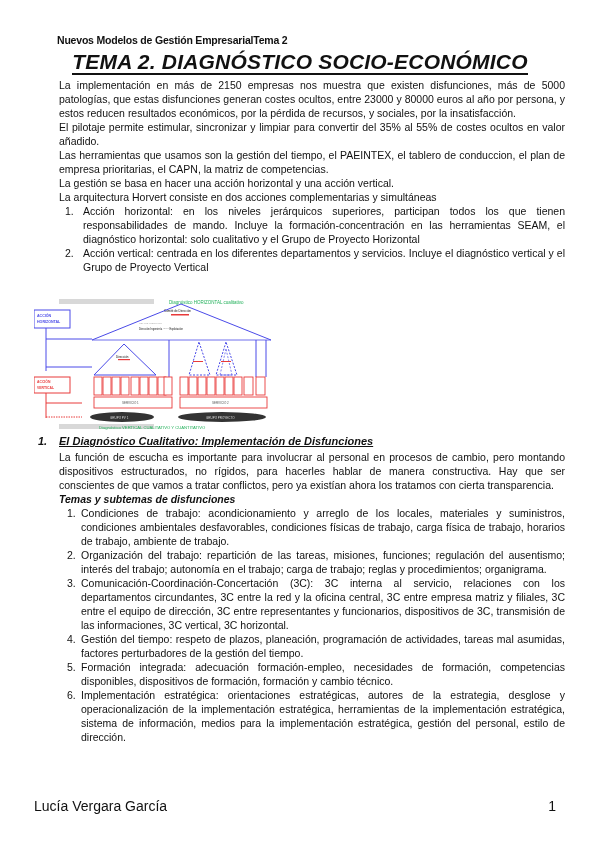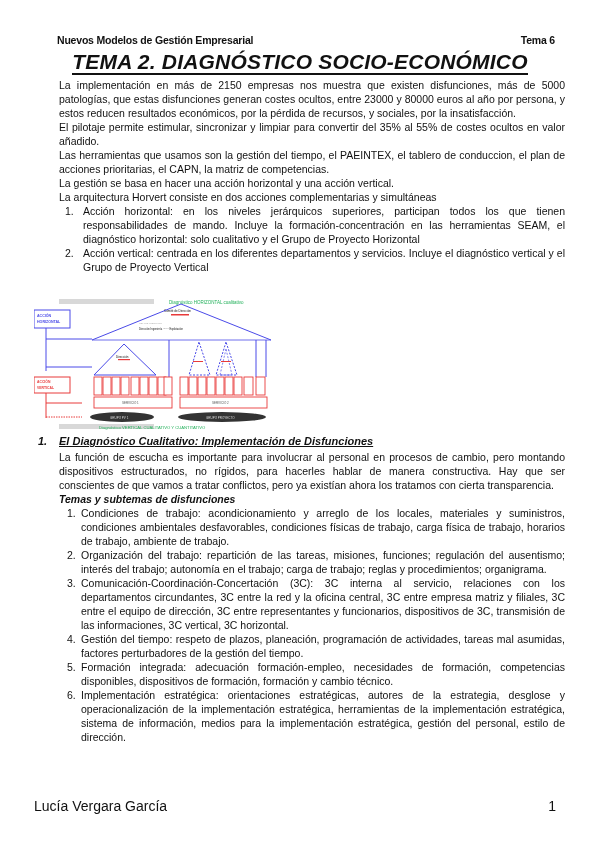--- a/index.html
+++ b/index.html
@@ -1,19 +1,19 @@
 <!DOCTYPE html>
 <html><head>
 <meta charset="utf-8">
 <style>
   html, body { margin: 0; padding: 0; background: #ffffff; }
   body { width: 600px; height: 848px; position: relative; overflow: hidden;
          font-family: "Liberation Sans", sans-serif; color: #111; }
   .hdr { position: absolute; top: 34px; left: 33px; right: 45px; font-size: 10.5px; font-weight: bold;
-         display: flex; justify-content: space-between; letter-spacing: -0.2px; padding-left: 24px; }
+         display: flex; letter-spacing: -0.2px; padding-left: 24px; }
   .title { position: absolute; top: 50px; left: 0; width: 600px; text-align: center;
            font-size: 21px; font-weight: bold; font-style: italic; letter-spacing: 0.2px; }
   .title span { border-bottom: 2px solid #111; padding-bottom: 0px; }
   .body { position: absolute; left: 59px; width: 506px; font-size: 10.5px; line-height: 14px; }
   .p { text-align: justify; margin: 0; }
   .ol1 { margin: 0; padding: 0; }
   .ol1 .li { display: flex; text-align: justify; }
   .ol1 .num { width: 24px; flex: none; padding-left: 6px; box-sizing: border-box; }
   .ol1 .txt { flex: 1; }
   .diagram { position: absolute; left: 34px; top: 297px; width: 300px; height: 133px; }
@@ -25,31 +25,31 @@
   .ol2 .num { width: 22px; flex: none; padding-left: 8px; box-sizing: border-box; }
   .ol2 .txt { flex: 1; }
   .ftr { position: absolute; top: 798px; left: 34px; right: 44px; font-size: 14px; font-weight: normal;
          display: flex; justify-content: space-between; text-align: center; }
 </style>
 </head>
 <body>
 
 <div class="hdr">
   <span>Nuevos Modelos de Gestión Empresarial</span>
-  <span>Tema 6</span>
+  <span>Tema 2</span>
 </div>
 
 <div class="title">
   <span>TEMA 2. DIAGNÓSTICO SOCIO-ECONÓMICO</span>
 </div>
 
 <div class="body" style="top:78px;">
   <p class="p">La implementación en más de 2150 empresas nos muestra que existen disfunciones, más de 5000 patologías, que estas disfunciones generan costes ocultos, entre 23000 y 80000 euros al año por persona, y estos reducen resultados económicos, por la pérdida de recursos, y sociales, por la insatisfacción.</p>
   <p class="p">El pilotaje permite estimular, sincronizar y limpiar para convertir del 35% al 55% de costes ocultos en valor añadido.</p>
-  <p class="p">Las herramientas que usamos son la gestión del tiempo, el PAEINTEX, el tablero de conduccion, el plan de acciones prioritarias, el CAPN, la matriz de competencias.</p>
+  <p class="p">Las herramientas que usamos son la gestión del tiempo, el PAEINTEX, el tablero de conduccion, el plan de empresa prioritarias, el CAPN, la matriz de competencias.</p>
   <p class="p">La gestión se basa en hacer una acción horizontal y una acción vertical.</p>
   <p class="p">La arquitectura Horvert consiste en dos acciones complementarias y simultáneas</p>
   <div class="ol1">
     <div class="li">
       <span class="num">1.</span>
       <span class="txt">Acción horizontal: en los niveles jerárquicos superiores, participan todos los que tienen responsabilidades de mando. Incluye la formación-concentración en las herramientas SEAM, el diagnóstico horizontal: solo cualitativo y el Grupo de Proyecto Horizontal</span>
     </div>
     <div class="li">
       <span class="num">2.</span>
       <span class="txt">Acción vertical: centrada en los diferentes departamentos y servicios. Incluye el diagnóstico vertical y el Grupo de Proyecto Vertical</span>

